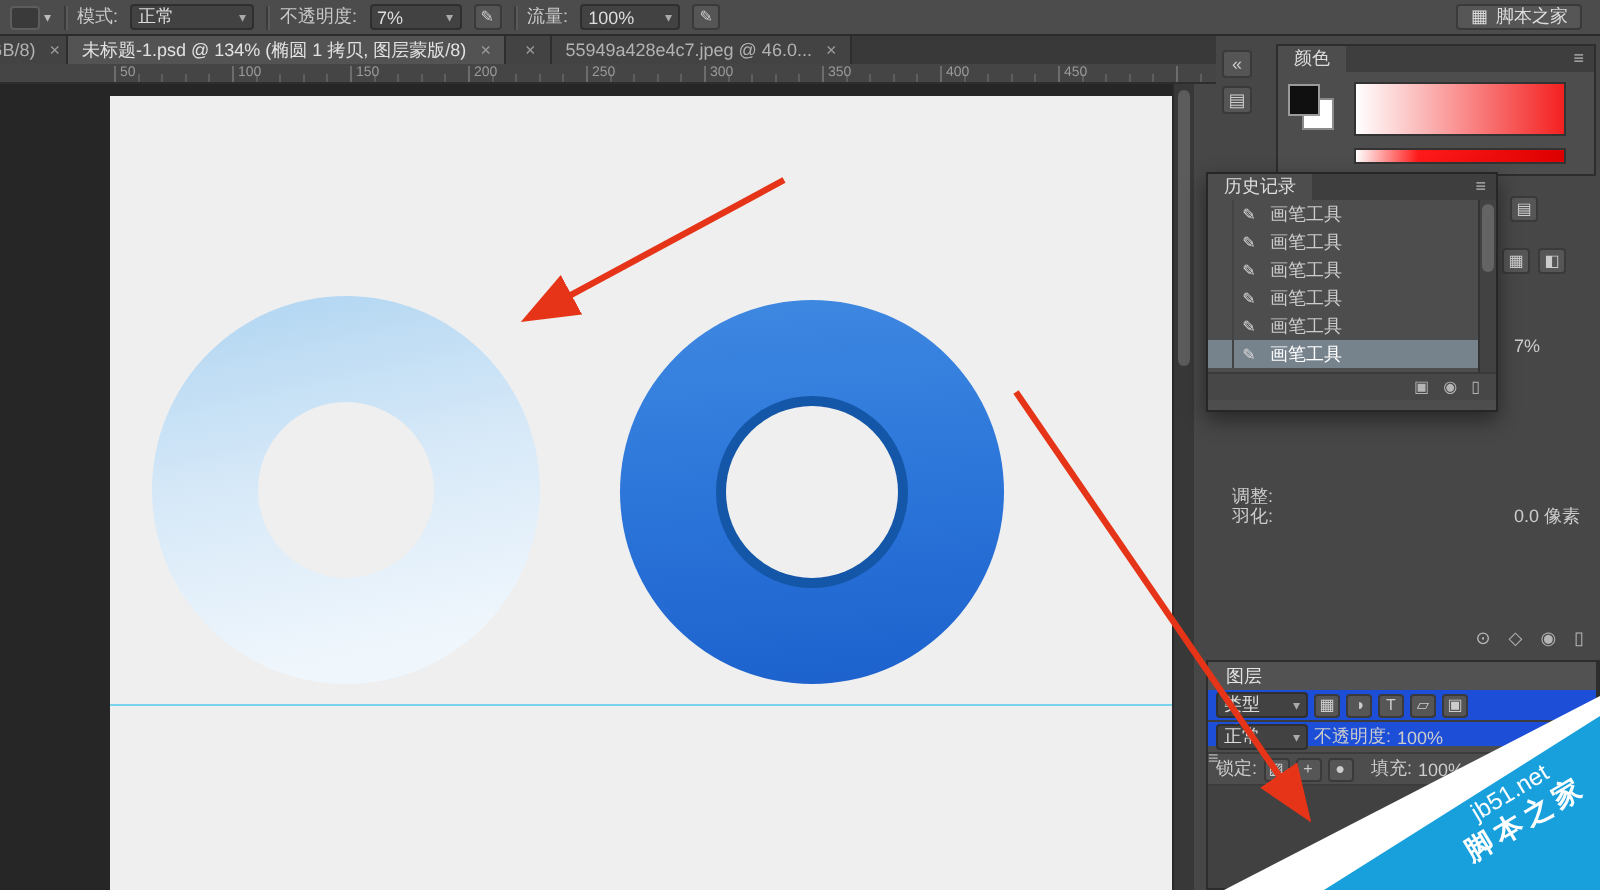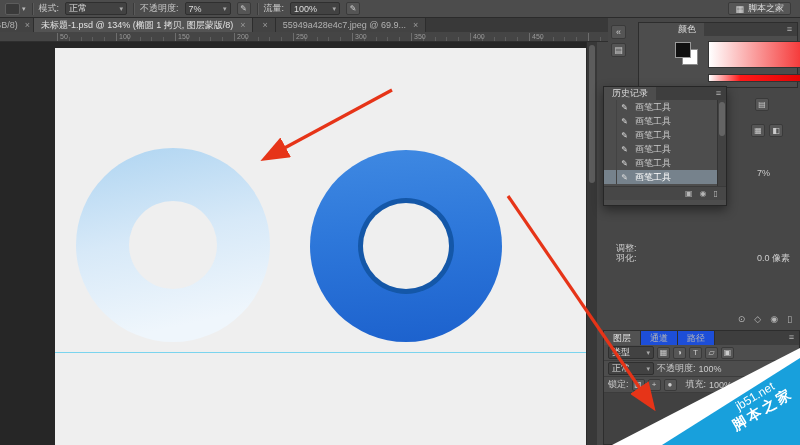--- a/index.html
+++ b/index.html
@@ -61,21 +61,21 @@
   #canvas-scrollbar { position:absolute; right:0; top:0; width:11px; height:403px;
     background:#383838; border-left:1px solid #2a2a2a; }
   #canvas-scroll-thumb { position:absolute; left:2px; top:3px; width:6px; height:138px; background:#5c5c5c; border-radius:3px; }
 
   
   #right-dock { position:absolute; left:608px; top:18px; width:192px; height:427px; background:#474747; z-index:2; }
   .dock-icon { position:absolute; width:15px; height:14px; background:#555; border:1px solid #3a3a3a;
     border-radius:2px; color:#ccc; font-size:9px; line-height:12px; text-align:center; cursor:pointer; }
 
   #color-panel { position:absolute; left:30px; top:4px; width:160px; height:66px;
-    background:#4d4d4d; border:1px solid #2d2d2d;padding-left:31px; }
+    background:#4d4d4d; border:1px solid #2d2d2d; }
   .panel-header { height:13px; background:#3e3e3e; display:flex; align-items:stretch; }
   .panel-tab { padding:0 8px; font-size:9px; line-height:13px; color:#ddd; background:#4d4d4d; }
   .ph-spacer { flex:1; }
   .ph-menu { color:#b5b5b5; font-size:9px; line-height:13px; padding-right:5px; cursor:pointer; }
   #color-body { position:relative; height:51px; }
   .sw-back { position:absolute; left:12px; top:13px; width:16px; height:16px; background:#fff; border:1px solid #8a8a8a; }
   .sw-front { position:absolute; left:5px; top:6px; width:16px; height:16px; background:#101010; border:1px solid #9a9a9a; }
   #color-spectrum { position:absolute; left:38px; top:5px; width:106px; height:27px;
     background:linear-gradient(90deg,#ffffff,#f42020); border:1px solid #333; cursor:crosshair; }
   #color-ramp { position:absolute; left:38px; top:38px; width:106px; height:8px;
@@ -91,40 +91,40 @@
   #feather-row .fl { margin-left:8px; }
   #feather-row .fv { margin-left:auto; margin-right:10px; }
   #adjust-label { position:absolute; left:8px; top:224px; font-size:9px; color:#ccc; }
   #mask-buttons { position:absolute; left:108px; top:218px; width:80px; display:flex; flex-direction:column; gap:3px; }
   .mask-btn { height:13px; font-size:9px; color:#ddd; background:linear-gradient(#6a6a6a,#575757);
     border:1px solid #3b3b3b; border-radius:2px; cursor:pointer; font-family:inherit; line-height:11px; }
   #masks-footer { position:absolute; right:8px; top:296px; display:flex; gap:9px; font-size:9px; color:#b5b5b5; }
   #masks-footer span { cursor:pointer; }
 
   
-  #history-panel { position:absolute; left:603px; top:86px; width:124px; height:120px; z-index:20;
+  #history-panel { position:absolute; left:603px; top:86px; width:146px; height:120px; z-index:20;
     background:#4d4d4d; border:1px solid #262626; box-shadow:0 4px 10px rgba(0,0,0,.45); }
   #history-list { position:relative; height:86px; overflow:hidden; }
   #history-rows { margin-right:9px; }
   .h-row { display:flex; align-items:center; height:14px; cursor:pointer; }
   .h-check { width:13px; height:14px; border-right:1px solid #434343; }
   .h-brush { width:15px; text-align:center; font-size:8px; color:#ddd; }
   .h-label { font-size:9px; color:#ccc; padding-left:3px; }
   .h-row.selected { background:#76828c; }
   .h-row.selected .h-label { color:#fff; }
   #history-scroll { position:absolute; right:0; top:0; bottom:0; width:9px; background:#424242; border-left:1px solid #333; }
   #history-thumb { position:absolute; top:2px; left:1px; width:6px; height:34px; background:#646464; border-radius:3px; }
   #history-footer { height:14px; background:#474747; border-top:1px solid #3a3a3a; display:flex; align-items:center;
     justify-content:flex-end; gap:7px; padding-right:8px; font-size:8px; color:#b5b5b5; }
   #history-footer span { cursor:pointer; }
 
   
   #layers-panel { position:absolute; left:603px; top:330px; width:197px; height:115px; z-index:5;
     background:#4d4d4d; border:1px solid #2d2d2d; display:flex; flex-direction:column; }
-  #layers-tabs { height:14px; background:#3e3e3e; display:flex; align-items:stretch; }
+  #layers-tabs { height:14px; background:#3e3e3e; display:flex; align-items:stretch;flex-direction:column; }
   .lp-tab { padding:0 9px; font-size:9px; line-height:14px; color:#b5b5b5; background:#1d4ed8;
     border-right:1px solid #2e2e2e; cursor:pointer; }
   .lp-tab.active { background:#525252; color:#e3e3e3; }
   .lp-row { height:16px; display:flex; align-items:center; gap:3px; padding:0 4px;
     border-bottom:1px solid #3c3c3c; font-size:9px; color:#ccc; }
   .f-icon { width:13px; height:12px; background:#565656; border:1px solid #3a3a3a; border-radius:2px;
     color:#ccc; font-size:8px; line-height:10px; text-align:center; cursor:pointer; }
   #layers-list { flex:1; background:#414141; }
 
   
@@ -184,21 +184,21 @@
         <span class="tab-close">×</span>
       </div>
       <div class="tab active">
         <span class="tab-label">未标题-1.psd @ 134% (椭圆 1 拷贝, 图层蒙版/8)</span>
         <span class="tab-close">×</span>
       </div>
       <div class="tab">
         <span class="tab-close">×</span>
       </div>
       <div class="tab">
-        <span class="tab-label">55949a428e4c7.jpeg @ 69.9...</span>
+        <span class="tab-label">55949a428e4c7.jpeg @ 46.0...</span>
         <span class="tab-close">×</span>
       </div>
     </div>
 
   <div id="ruler">
     <div class="minor-ticks"></div>
     <div class="major-ticks"></div>
   <span class="ruler-num" style="left: 57px;">50</span>
       <span class="ruler-num" style="left: 116px;">100</span>
       <span class="ruler-num" style="left: 175px;">150</span>

